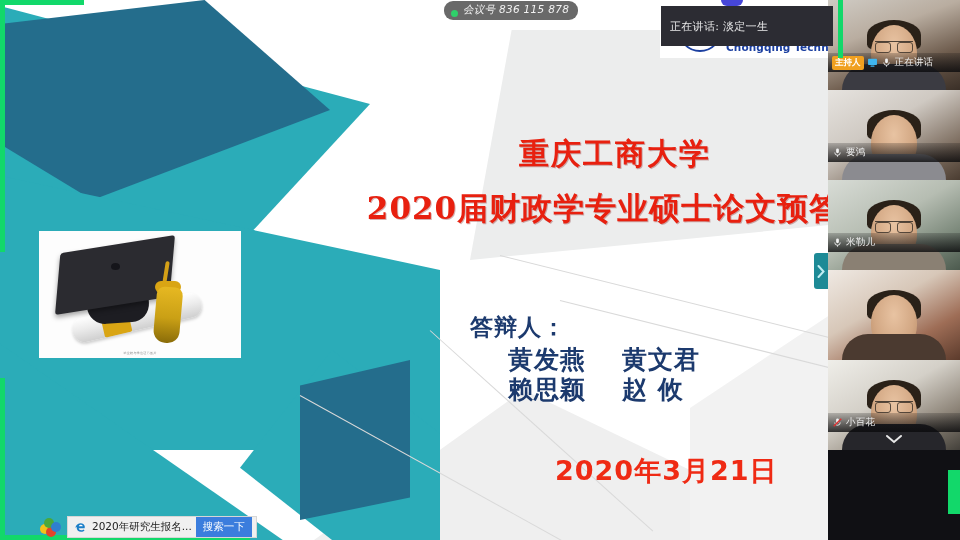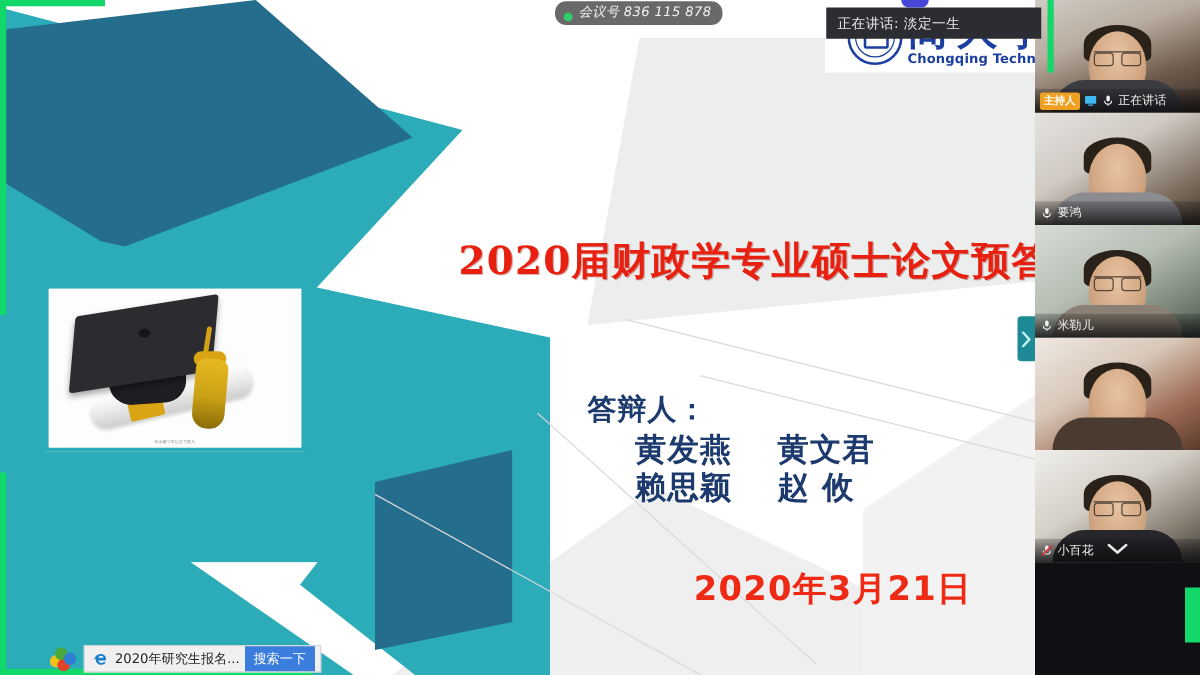--- a/index.html
+++ b/index.html
@@ -195,39 +195,39 @@
     border-radius:9px; padding:2px 9px 3px 7px;
     font-size:10.5px; display:flex; align-items:flex-end; gap:5px;
     letter-spacing:.3px;
     font-style:italic;
   }
   .dot-green { width:7px; height:7px; border-radius:50%; background:#2fd06a; }
 
   
   #speaking-banner {
     position:absolute; left:661px; top:6px; z-index:60;
-    width:172px; height:25px; background:#2c2c33;
+    width:172px; height:40px; background:#2c2c33;
     color:#e9e9ea; font-size:11px;
     display:flex; align-items:center; padding-left:9px;
     letter-spacing:.3px;
   }
   .banner-notch {
     position:absolute; left:721px; top:0; width:22px; height:6px;
     background:#4646d8; border-radius:0 0 9px 9px; z-index:61;
   }
 
   
   #video-panel {
     position:absolute; right:0; top:0; width:132px; height:540px; z-index:30;
     background:#101014;
   }
   .tile { position:relative; width:132px; height:90px; overflow:hidden; }
   .tile-bg { position:absolute; inset:0; }
   .tile-bar {
-    position:absolute; left:0; right:0; bottom:0; height:19px;
+    position:absolute; left:0; right:0; bottom:18px; height:19px;
     background:linear-gradient(180deg,rgba(10,10,12,.20),rgba(10,10,12,.80));
     display:flex; align-items:center; gap:3px; padding:0 4px;
   }
   .badge-host {
     background:#f0a020; color:#fff; font-size:8.5px;
     padding:1px 3px; border-radius:2px; white-space:nowrap; font-weight:bold;
   }
   .tile-name { color:#f0f0f0; font-size:9.5px; white-space:nowrap; letter-spacing:.2px; }
   .ic { width:11px; height:11px; flex:0 0 auto; }
 
@@ -329,20 +329,21 @@
         <div class="cap-base"></div>
         <div class="cap-board"></div>
         <div class="cap-button"></div>
         <div class="tassel-cord"></div>
         <div class="tassel-knot"></div>
         <div class="tassel"></div>
         <div class="photo-caption">毕业帽与学位证书图片</div>
       </div>
     </div>
 
+    <div class="slide-title">重庆工商大学</div>
     <div class="slide-subtitle">2020届财政学专业硕士论文预答辩</div>
 
     <div class="presenter-label">答辩人：</div>
     <div class="presenter-row pr1">
       <span class="pname">黄发燕</span><span class="pname2">黄文君</span>
     </div>
     <div class="presenter-row pr2">
       <span class="pname">赖思颖</span><span class="pname2">赵 攸</span>
     </div>
 

